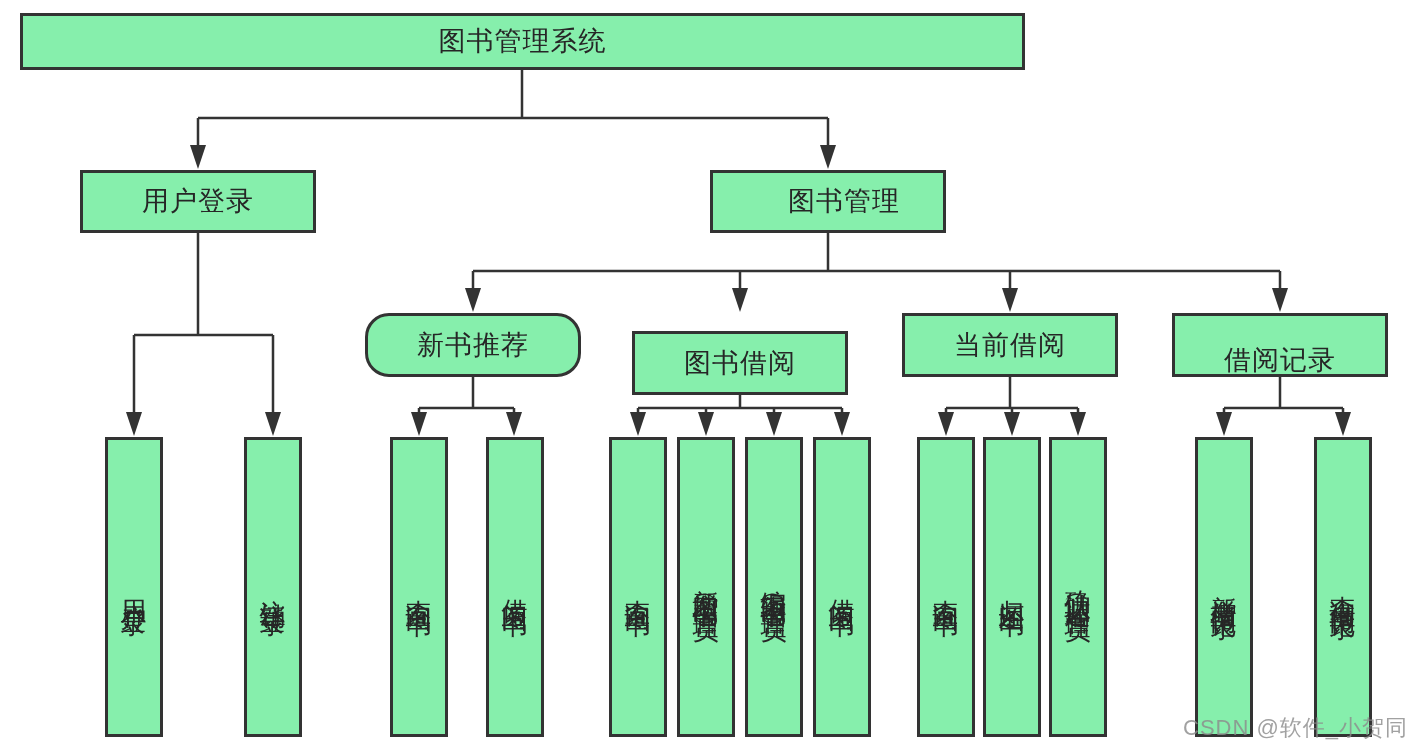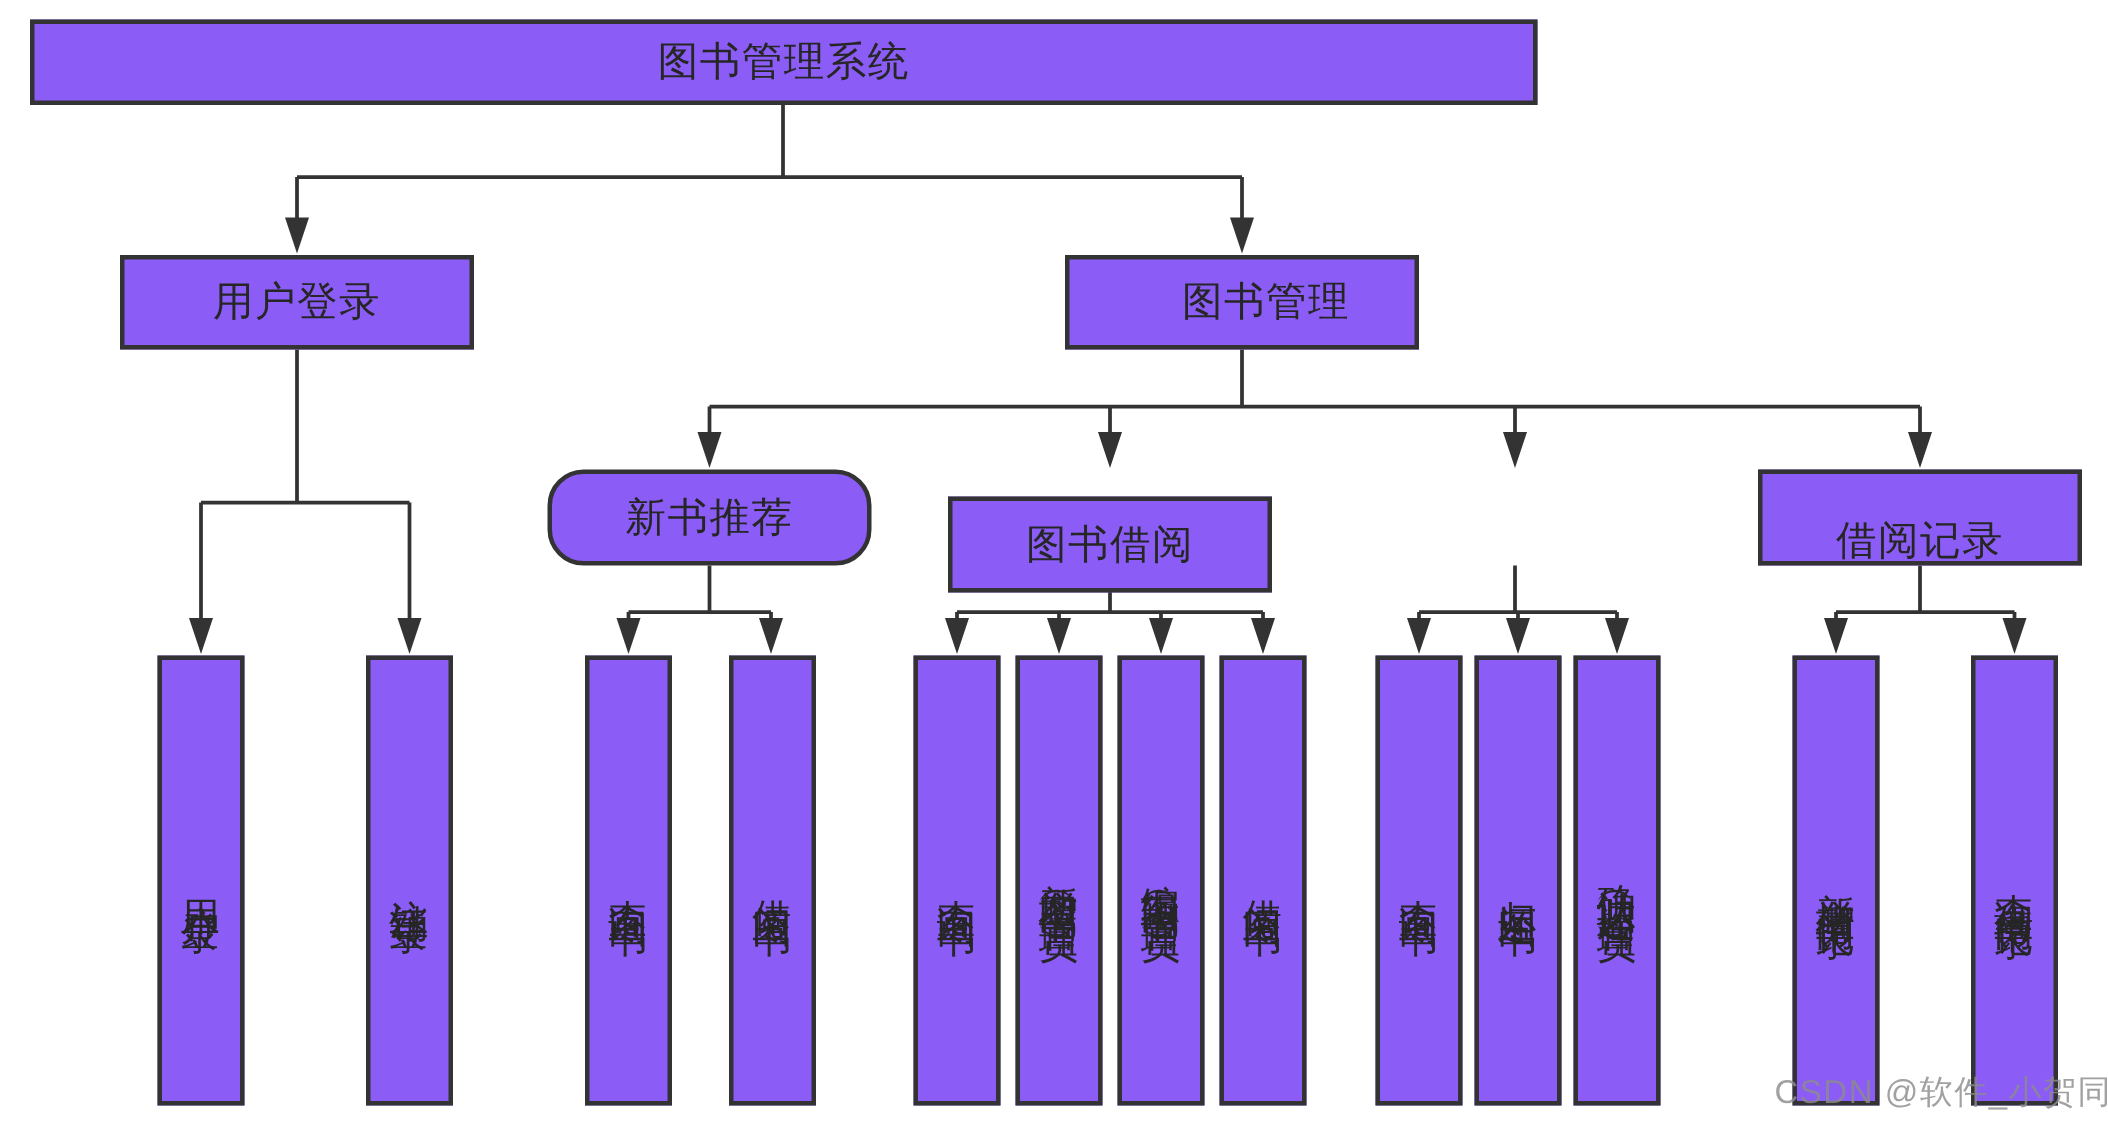--- a/index.html
+++ b/index.html
@@ -8,21 +8,21 @@
     width:1405px;height:747px;
     background:#ffffff;
     font-family:"Liberation Sans","DejaVu Sans",sans-serif;
     overflow:hidden;
   }
   .connectors{position:absolute;left:0;top:0;width:1405px;height:747px;}
   .node{
     position:absolute;
     box-sizing:border-box;
     border:3px solid #333333;
-    background:#8b5cf6;
+    background:#86efac;
     display:flex;align-items:center;justify-content:center;
     color:#262626;
     font-size:27px;
     letter-spacing:1px;
     text-align:center;
     line-height:1;
   }
   .node.root  {left:20px;  top:13px;  width:1005px;height:57px;}
   .node.lvl2a {left:80px;  top:170px; width:236px; height:63px;}
   .node.lvl2b {left:710px; top:170px; width:236px; height:63px;padding-left:32px;}
@@ -111,20 +111,23 @@
   <div class="node lvl2b">
     <span>图书管理</span>
   </div>
 
   <div class="node lvl3 l3-0">
     <span>新书推荐</span>
   </div>
   <div class="node lvl3 l3-1">
     <span>图书借阅</span>
   </div>
+  <div class="node lvl3 l3-2">
+    <span>当前借阅</span>
+  </div>
   <div class="node lvl3 l3-3">
     <span>借阅记录</span>
   </div>
 
   <div class="node leaf lf-0">
     <span>用户登录</span>
   </div>
   <div class="node leaf lf-1">
     <span>注销登录</span>
   </div>

